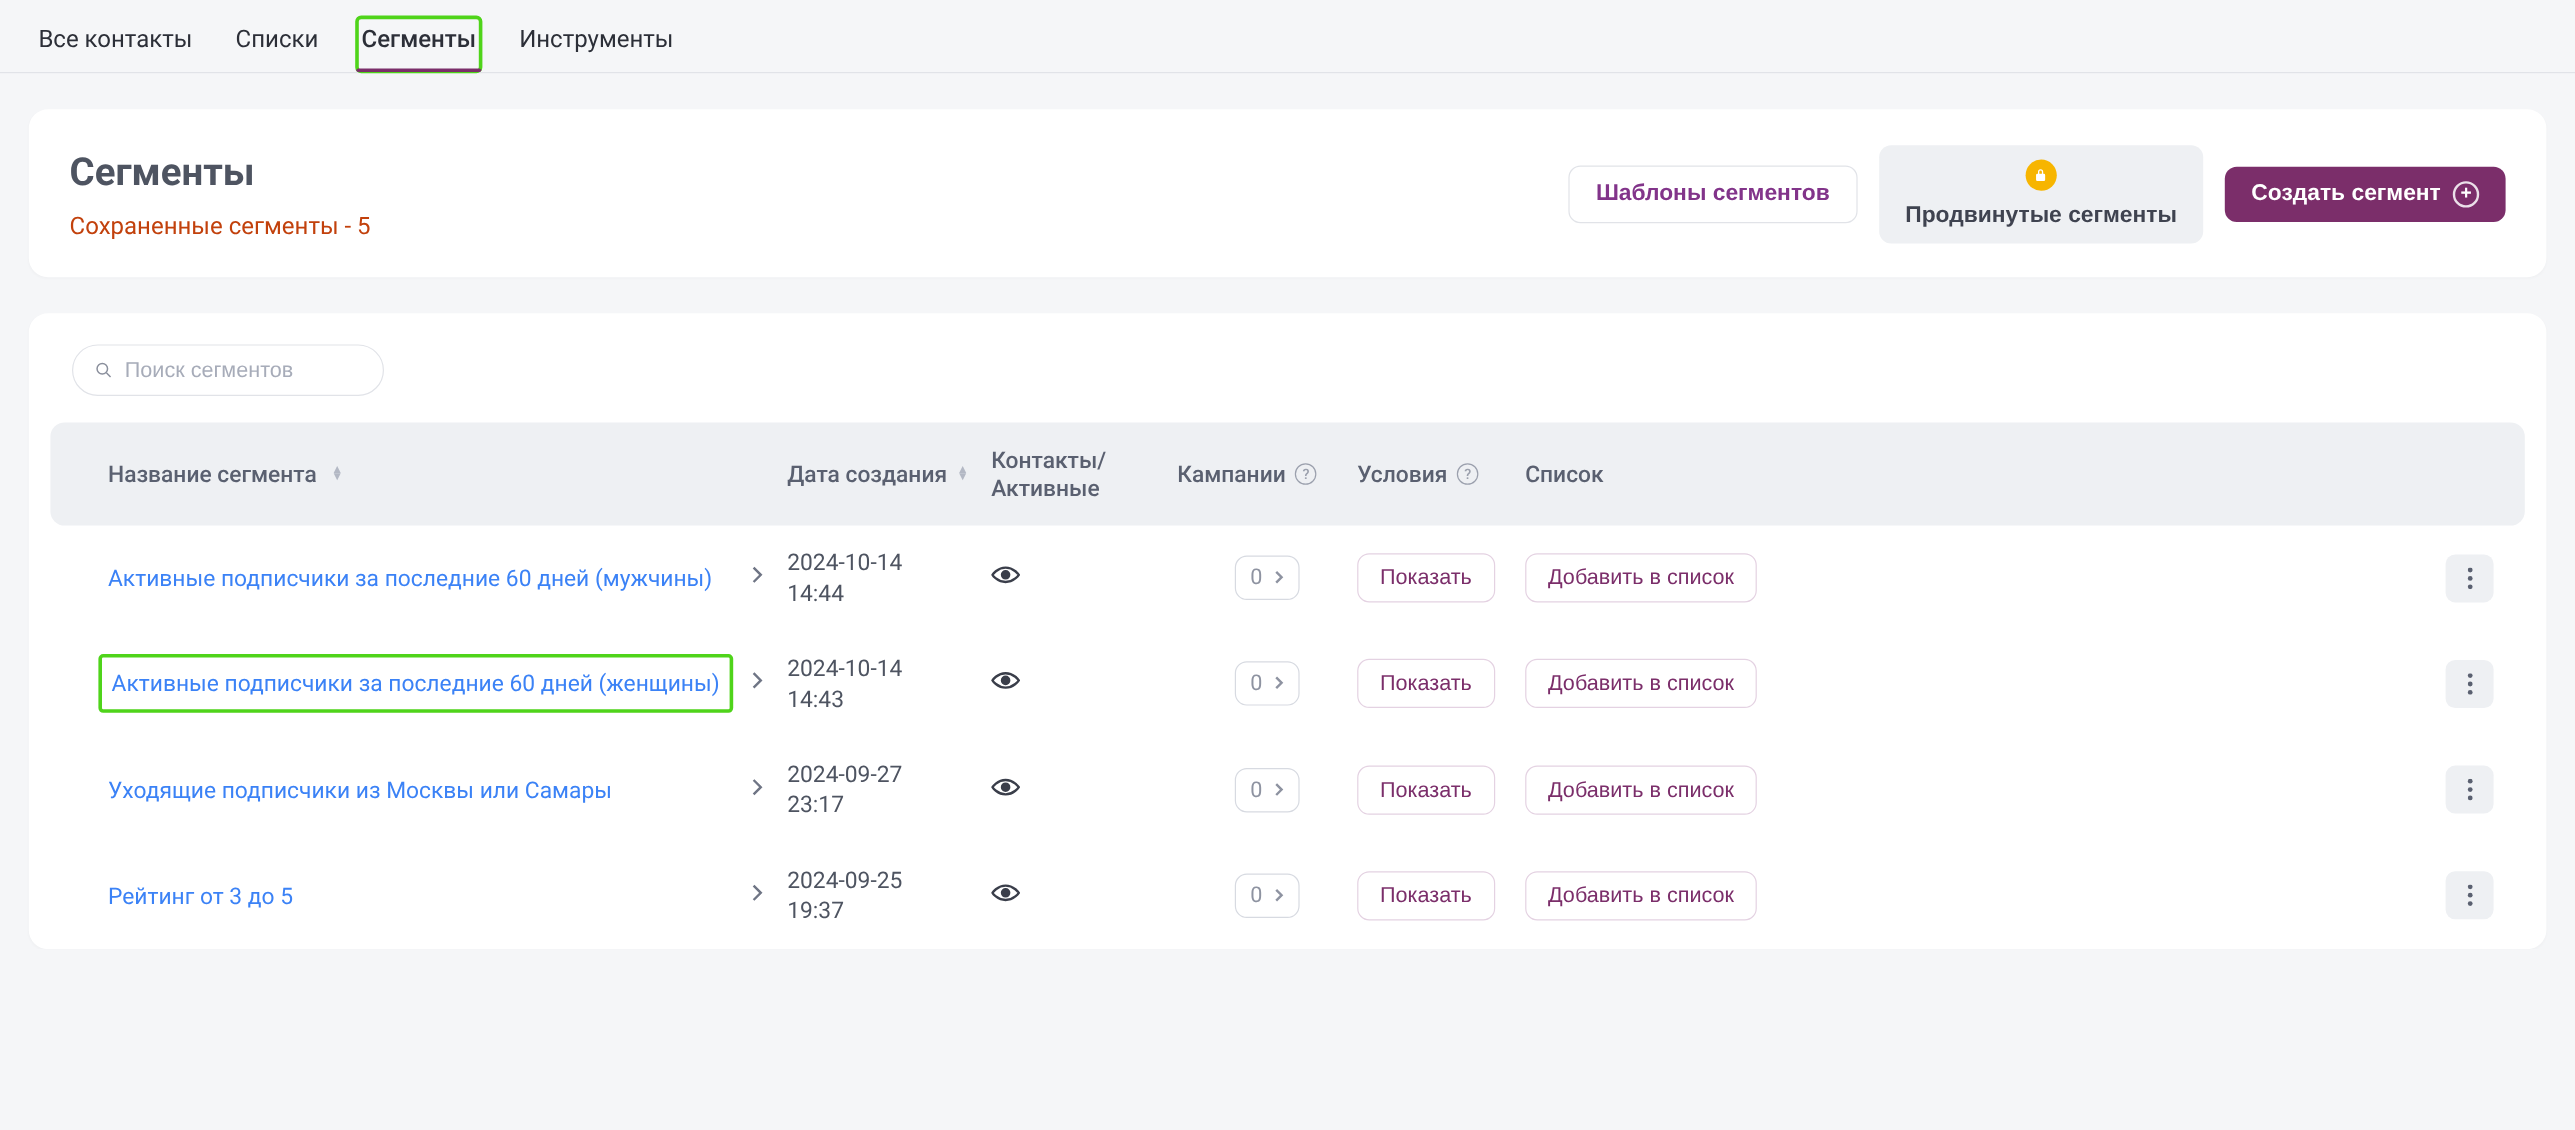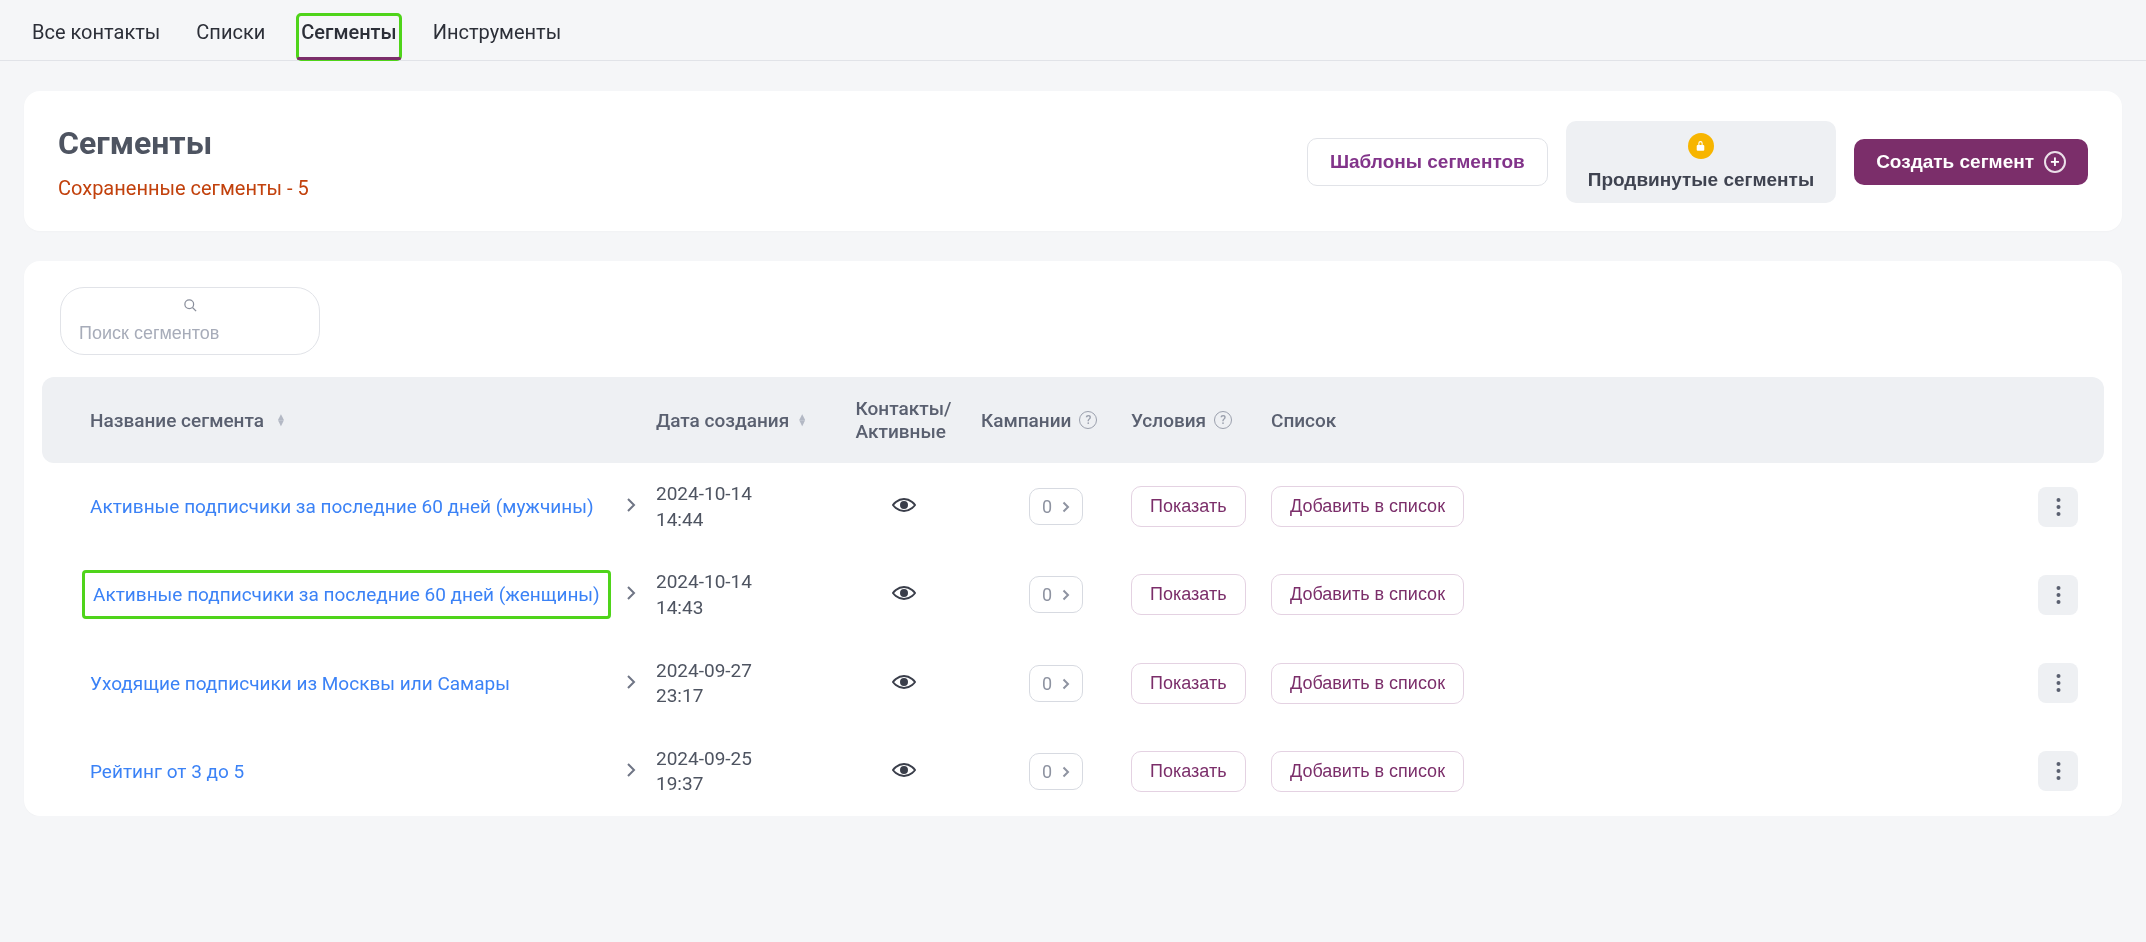--- a/index.html
+++ b/index.html
@@ -123,21 +123,20 @@
   }
   .search {
     display: flex;
     align-items: center;
     gap: 10px;
     border: 1.5px solid #e1e3e8;
     border-radius: 24px;
     padding: 10px 18px;
     width: 260px;
     background: #fff;
-    flex-direction: column;
   }
   .search svg { width: 15px; height: 15px; color: #8a8f9c; flex-shrink:0;}
   .search input {
     border: none;
     outline: none;
     font-size: 18px;
     color: #3a3e4a;
     width: 100%;
     background: transparent;
   }
@@ -204,21 +203,21 @@
   }
   .chevron {
     color: #6f7585;
   }
   .date-cell {
     color: #4e5461;
     font-size: 19px;
     line-height: 1.35;
   }
   .eye { color: #3a3e4a; }
-  .col-contacts { display:flex; justify-content:center; }
+  .col-contacts { display:flex; justify-content:flex-start; }
   .pill {
     display: inline-flex;
     align-items: center;
     gap: 10px;
     border: 1.5px solid #d7dae1;
     border-radius: 10px;
     padding: 7px 12px;
     color: #8e93a1;
     font-size: 18px;
     cursor: pointer;

